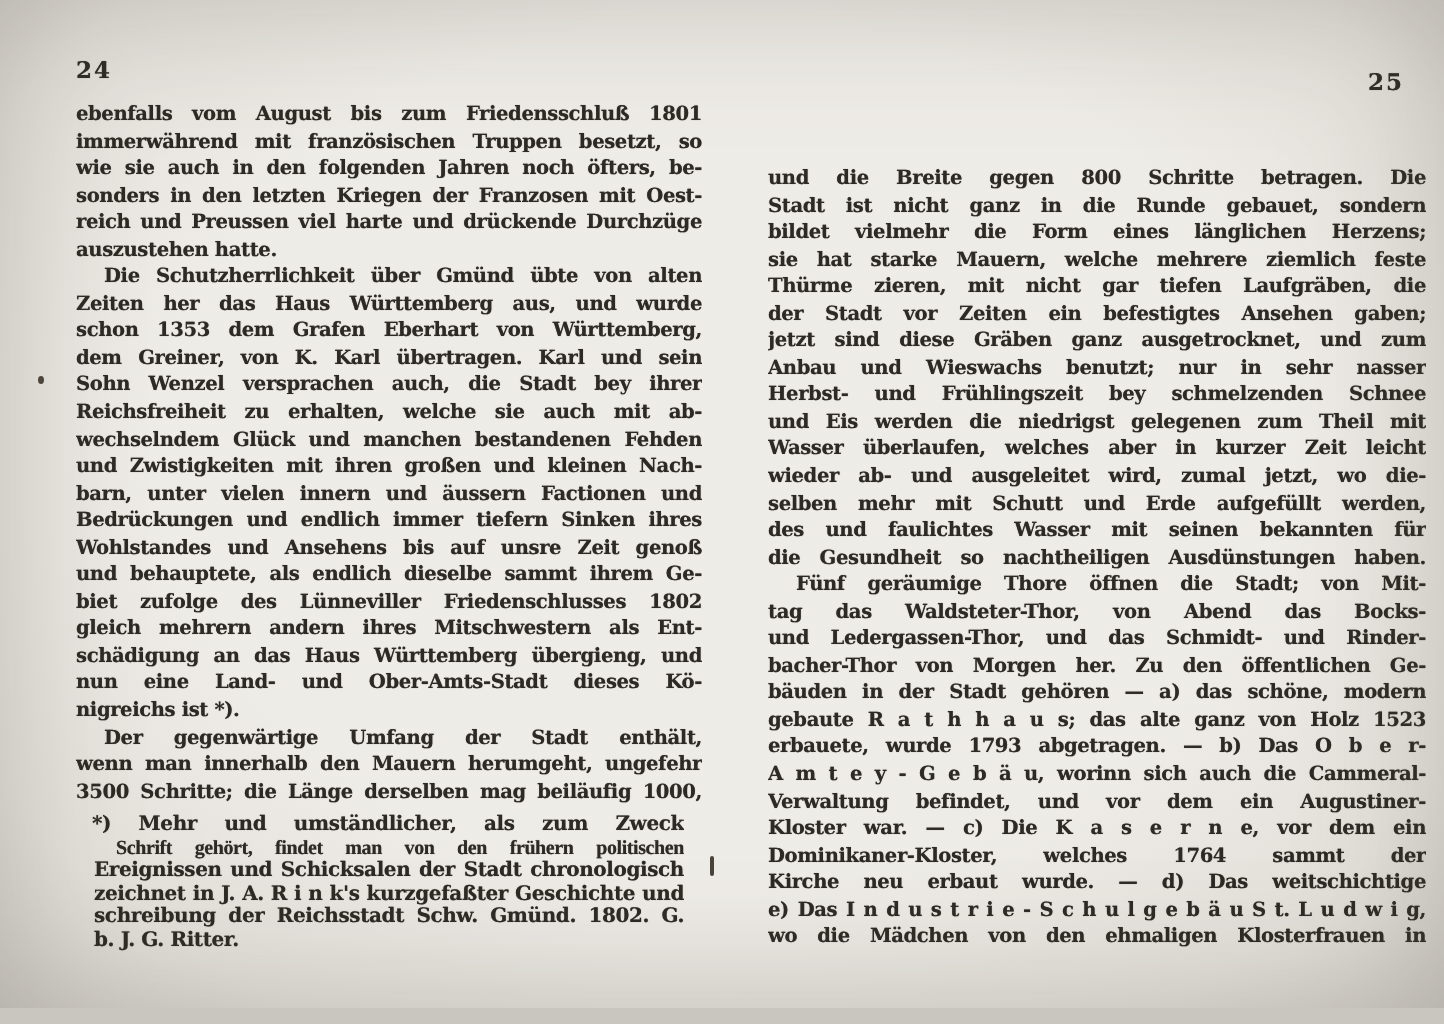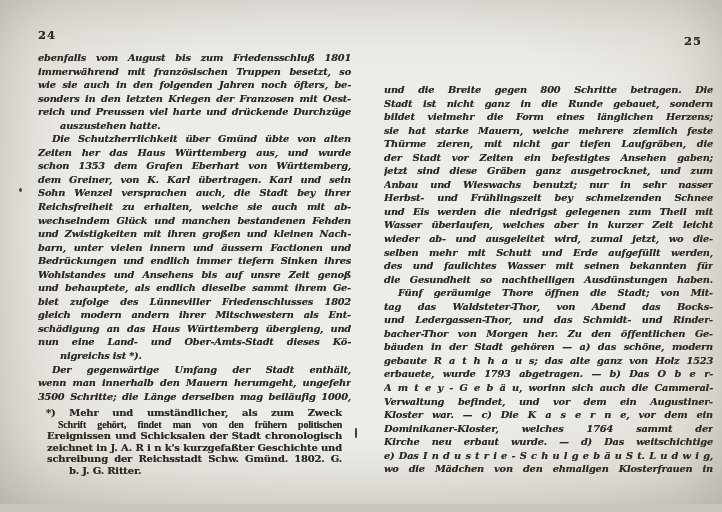--- a/index.html
+++ b/index.html
@@ -16,31 +16,31 @@
   .scan::after{
     content:"";position:absolute;inset:0;pointer-events:none;
     box-shadow:inset 0 0 70px rgba(92,86,74,0.28);
   }
   .pagenum{
     position:absolute;font-size:11.5px;font-weight:700;letter-spacing:1px;
     text-shadow:0 0 .4px rgba(45,40,33,.7);
   }
   .pagenum.pn-left{left:38px;top:28px;}
   .pagenum.pn-right{left:684px;top:34px;}
-  .col{position:absolute;font-size:9.8px;line-height:13.55px;letter-spacing:-0.2px;font-style:italic;}
+  .col{position:absolute;font-size:9.8px;line-height:13.55px;letter-spacing:-0.2px;}
   .col-left{left:38px;top:51px;width:313px;}
   .col-right{left:384px;top:55px;width:329px;margin-top:28px;}
   .tline{
     font-weight:700;text-align:justify;text-align-last:justify;
     overflow:hidden;white-space:normal;
     text-shadow:0 0 .4px rgba(45,40,33,.65);
   }
   .col .tline{height:13.55px;}
   .tline.indent{padding-left:14px;}
-  .tline.nojust{text-align-last:left;margin-left:22px;}
+  .tline.nojust{text-align-last:left;}
   .footnote{
     position:absolute;left:46px;top:407px;width:296px;
     font-size:10px;line-height:11.55px;letter-spacing:-0.2px;
   }
   .footnote .tline{height:11.55px;}
   .speck{position:absolute;background:#4a453c;}
   .speck-1{left:355px;top:428px;width:2px;height:10px;border-radius:1px;}
   .speck-2{left:19px;top:188px;width:3px;height:4px;border-radius:50%;}
   .speck-3{left:470px;top:504px;width:2px;height:2px;border-radius:50%;}
 </style>
@@ -64,21 +64,21 @@
       <div class="tline">dem Greiner, von K. Karl übertragen. Karl und sein</div>
       <div class="tline">Sohn Wenzel versprachen auch, die Stadt bey ihrer</div>
       <div class="tline">Reichsfreiheit zu erhalten, welche sie auch mit ab-</div>
       <div class="tline">wechselndem Glück und manchen bestandenen Fehden</div>
       <div class="tline">und Zwistigkeiten mit ihren großen und kleinen Nach-</div>
       <div class="tline">barn, unter vielen innern und äussern Factionen und</div>
       <div class="tline">Bedrückungen und endlich immer tiefern Sinken ihres</div>
       <div class="tline">Wohlstandes und Ansehens bis auf unsre Zeit genoß</div>
       <div class="tline">und behauptete, als endlich dieselbe sammt ihrem Ge-</div>
       <div class="tline">biet zufolge des Lünneviller Friedenschlusses 1802</div>
-      <div class="tline">gleich modern andern ihrer Mitschwestern als Ent-</div>
+      <div class="tline">gleich mehrern andern ihres Mitschwestern als Ent-</div>
       <div class="tline">schädigung an das Haus Württemberg übergieng, und</div>
       <div class="tline">nun eine Land- und Ober-Amts-Stadt dieses Kö-</div>
       <div class="tline nojust">nigreichs ist *).</div>
       <div class="tline indent">Der gegenwärtige Umfang der Stadt enthält,</div>
       <div class="tline">wenn man innerhalb den Mauern herumgeht, ungefehr</div>
       <div class="tline">3500 Schritte; die Länge derselben mag beiläufig 1000,</div>
     </div>
 
   <div class="footnote">
       <div class="tline">*) Mehr und umständlicher, als zum Zweck vorliegender</div>

